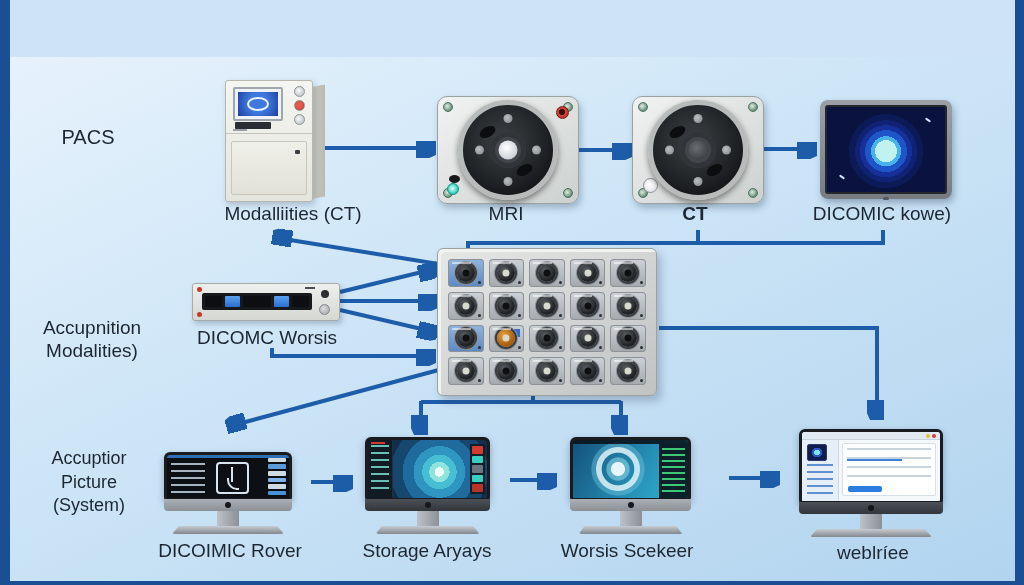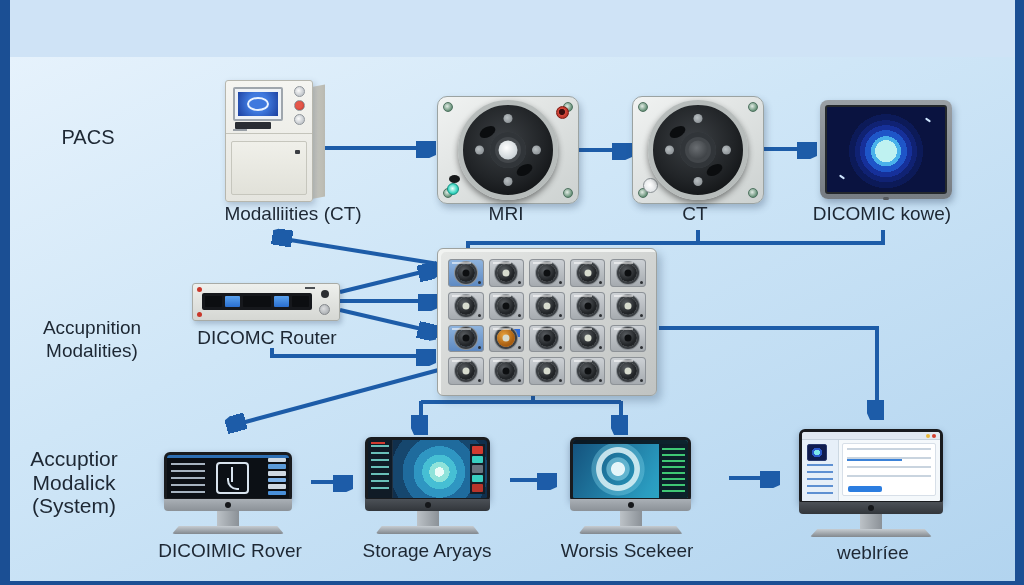--- a/index.html
+++ b/index.html
@@ -233,23 +233,23 @@
     <path d="M729 478 H768" marker-end="url(#ah)"></path>
   </svg>
 
   <div class="lbl" style="left:38px;top:126px;width:100px;font-size:20px;">
     <span>PACS</span>
   </div>
   <div class="lbl" style="left:18px;top:316px;width:148px;font-size:19px;line-height:23px;">
     <span>Accupnition</span>
     <span>Modalities)</span>
   </div>
-  <div class="lbl" style="left:13px;top:447px;width:122px;font-size:21px;line-height:23.5px;">
+  <div class="lbl" style="left:28px;top:447px;width:122px;font-size:18px;line-height:23.5px;">
     <span>Accuptior</span>
-    <span>Modalick</span>
+    <span>Picture</span>
     <span>(System)</span>
   </div>
 
   <div class="dev cabinet" style="left:225px;top:80px;">
     <div class="cab-side"></div>
     <div class="cab-front">
       <div class="cab-panel">
         <div class="cab-screen">
           <div class="cab-display">
             <i class="squig"></i>
@@ -314,21 +314,21 @@
     </div>
     <span class="tab-btn"></span>
   </div>
 
   <div class="lbl" style="left:198px;top:203px;width:190px;font-size:19px;">
     <span>Modalliities (CT)</span>
   </div>
   <div class="lbl" style="left:461px;top:203px;width:90px;font-size:19px;">
     <span>MRI</span>
   </div>
-  <div class="lbl" style="left:650px;top:203px;width:90px;font-size:19px;">
+  <div class="lbl" style="left:650px;top:203px;width:90px;font-size:19px;font-weight:bold;">
     <span>CT</span>
   </div>
   <div class="lbl" style="left:792px;top:203px;width:180px;font-size:19px;">
     <span>DICOMIC kowe)</span>
   </div>
 
   <div class="dev router" style="left:192px;top:283px;">
     <span class="rdot t"></span>
     <span class="rdot b"></span>
     <span class="rant"></span>
@@ -336,21 +336,21 @@
       <i class="dk"></i>
       <i class="bl"></i>
       <i class="dk" style="flex:1.6"></i>
       <i class="bl"></i>
       <i class="dk"></i>
     </div>
     <span class="rknob1"></span>
     <span class="rknob2"></span>
   </div>
   <div class="lbl" style="left:188px;top:327px;width:158px;font-size:19px;">
-    <span>DICOMC Router</span>
+    <span>DICOMC Worsis</span>
   </div>
 
   <div class="dev rack" style="left:437px;top:248px;">
     <div class="rack-grid" id="rackGrid">
         <div class="rmod blue">
           <span class="rknob">
             <i></i>
           </span>
           <span class="dotbr"></span>
         </div>

